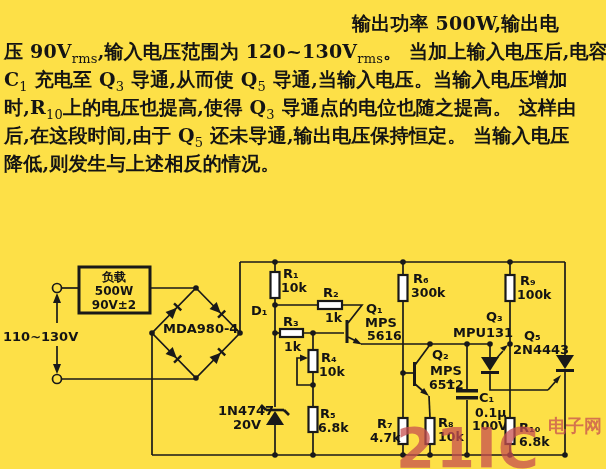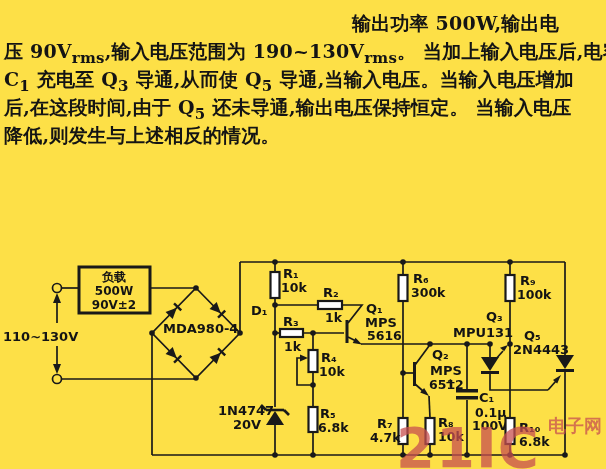--- a/index.html
+++ b/index.html
@@ -2,21 +2,21 @@
 <html><head>
 <meta charset="utf-8">
 <style>
   html,body{margin:0;padding:0;background:#fff;}
   #page{position:relative;width:606px;height:469px;background:#fde047;overflow:hidden;
         font-family:"DejaVu Serif","Liberation Serif",serif;color:#111;}
   #intro{position:absolute;left:4px;top:9px;width:600px;}
   .para-line{font-size:19px;line-height:28px;font-weight:600;white-space:nowrap;
              letter-spacing:0.2px;color:#141414;}
   .para-line.indent{padding-left:348px;}
-  .para-line sub{font-size:15px;font-weight:700;line-height:0;}
+  .para-line sub{font-size:13px;font-weight:400;line-height:0;}
   #circuit-svg{position:absolute;left:0;top:255px;}
   .wire{stroke:#191919;stroke-width:1.7;fill:none;}
   .thick{stroke:#191919;stroke-width:2.6;fill:none;}
   .comp{stroke:#191919;stroke-width:2.2;fill:#fff;}
   .solid{fill:#191919;stroke:none;}
   .lbl{font-family:"DejaVu Sans","Liberation Sans",sans-serif;font-weight:bold;
        font-size:13px;fill:#141414;}
   .val{font-family:"DejaVu Sans","Liberation Sans",sans-serif;font-weight:bold;
        font-size:12.5px;fill:#141414;}
   .boxtxt{font-family:"DejaVu Sans","Liberation Sans",sans-serif;font-weight:bold;
@@ -27,22 +27,23 @@
   #wm-com{left:498px;top:431px;font-size:25px;font-style:italic;letter-spacing:1px;margin-top:47px;}
   #wm-site{left:533px;top:414px;font-size:18px;margin-left:15px;}
 </style>
 </head>
 <body>
 
 <div id="page">
 
   <div id="intro">
       <div class="para-line indent"><span>输出功率 500W,输出电</span></div>
-      <div class="para-line"><span>压 90V</span><sub>rms</sub><span>,输入电压范围为 190~130V</span><sub>rms</sub><span>。 当加上输入电压后,电容</span></div>
+      <div class="para-line"><span>压 90V</span><sub>rms</sub><span>,输入电压范围为 120~130V</span><sub>rms</sub><span>。 当加上输入电压后,电容</span></div>
       <div class="para-line"><span>C</span><sub>1</sub><span> 充电至 Q</span><sub>3</sub><span> 导通,从而使 Q</span><sub>5</sub><span> 导通,当输入电压。当输入电压增加</span></div>
+      <div class="para-line"><span>时,R</span><sub>10</sub><span>上的电压也提高,使得 Q</span><sub>3</sub><span> 导通点的电位也随之提高。 这样由</span></div>
       <div class="para-line"><span>后,在这段时间,由于 Q</span><sub>5</sub><span> 还未导通,输出电压保持恒定。 当输入电压</span></div>
       <div class="para-line"><span>降低,则发生与上述相反的情况。</span></div>
     </div>
 
   <svg id="circuit-svg" width="606" height="214" viewBox="0 255 606 214" xmlns="http://www.w3.org/2000/svg">
 
     <g>
       <circle class="wire" cx="57" cy="288" r="4.5"></circle>
       <circle class="wire" cx="57" cy="379" r="4.5"></circle>
       <line class="wire" x1="57" y1="299" x2="57" y2="323"></line>

